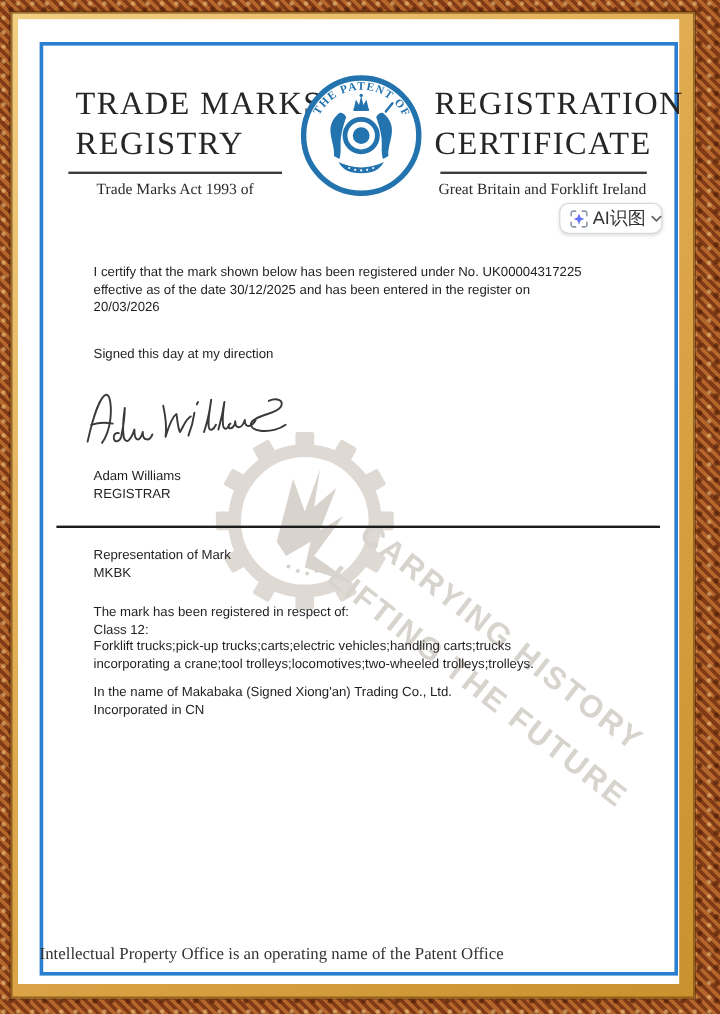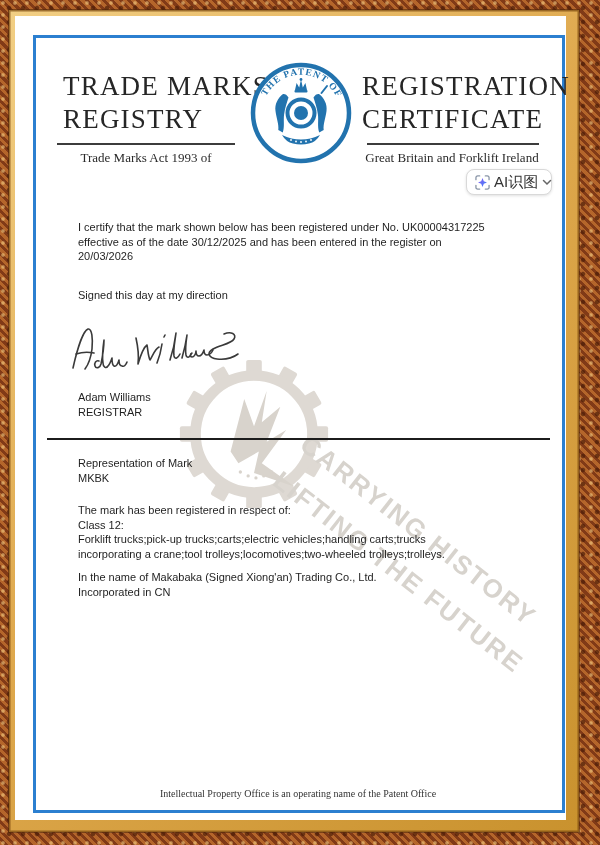--- a/index.html
+++ b/index.html
@@ -40,22 +40,22 @@
   .bodytext{position:absolute;font-size:11px;line-height:14.5px;color:#1f1f1f;white-space:nowrap;}
   .certify{left:78px;top:220px;}
   .signed{left:78px;top:288px;}
   .signature{position:absolute;left:66px;top:322px;}
   .signer{left:78px;top:390px;}
   .rule-mid{left:47px;top:438px;width:503px;height:2px;background:#1c1c1c;}
   .rep{left:78px;top:456px;}
   .respect{left:78px;top:503px;}
   .owner{left:78px;top:570px;}
 
-  .footer{position:absolute;left:33px;top:788px;width:530px;text-align:center;
-    font-family:"Liberation Serif",serif;font-size:10px;color:#333;}
+  .footer{position:absolute;left:33px;top:788px;width:530px;text-align:left;
+    font-family:"Liberation Serif",serif;font-size:14px;color:#333;}
 
   .wm-gear{position:absolute;left:176px;top:356px;}
   .wm-text{position:absolute;font-weight:700;font-size:26px;letter-spacing:2px;color:#d7d3cd;
     white-space:nowrap;transform-origin:0 0;transform:rotate(38deg);}
   .wm1{left:313px;top:429px;}
   .wm2{left:286px;top:465px;}
 </style>
 </head>
 <body>
 

